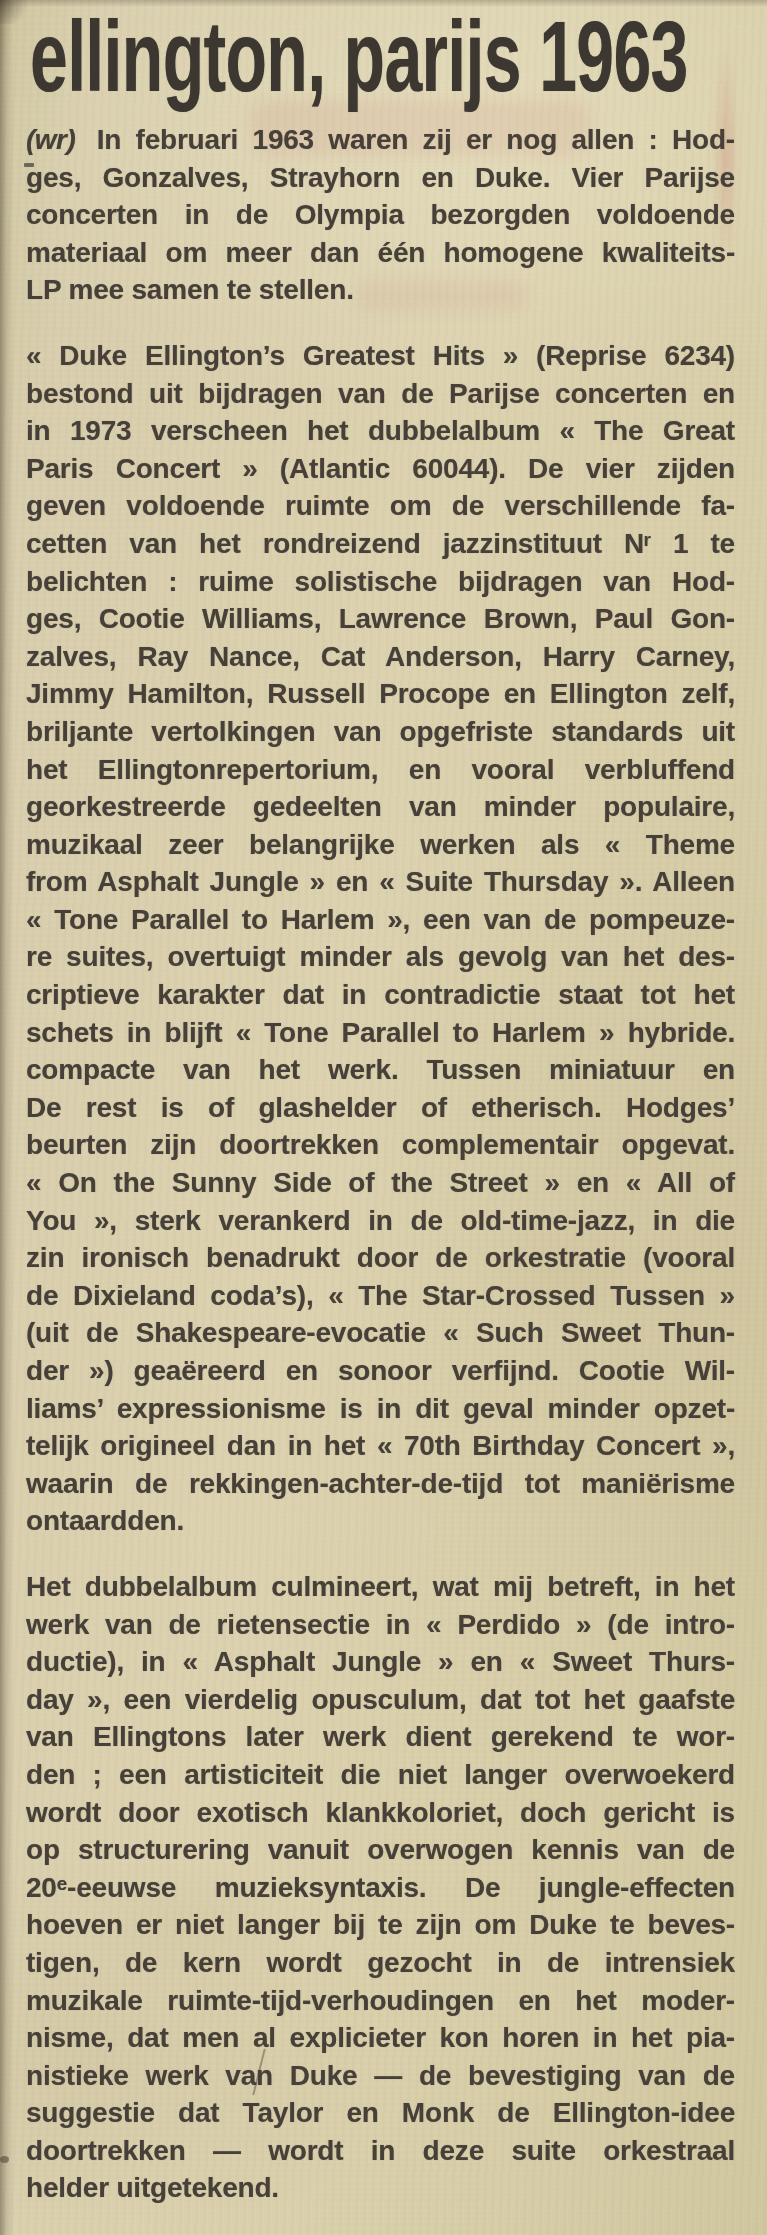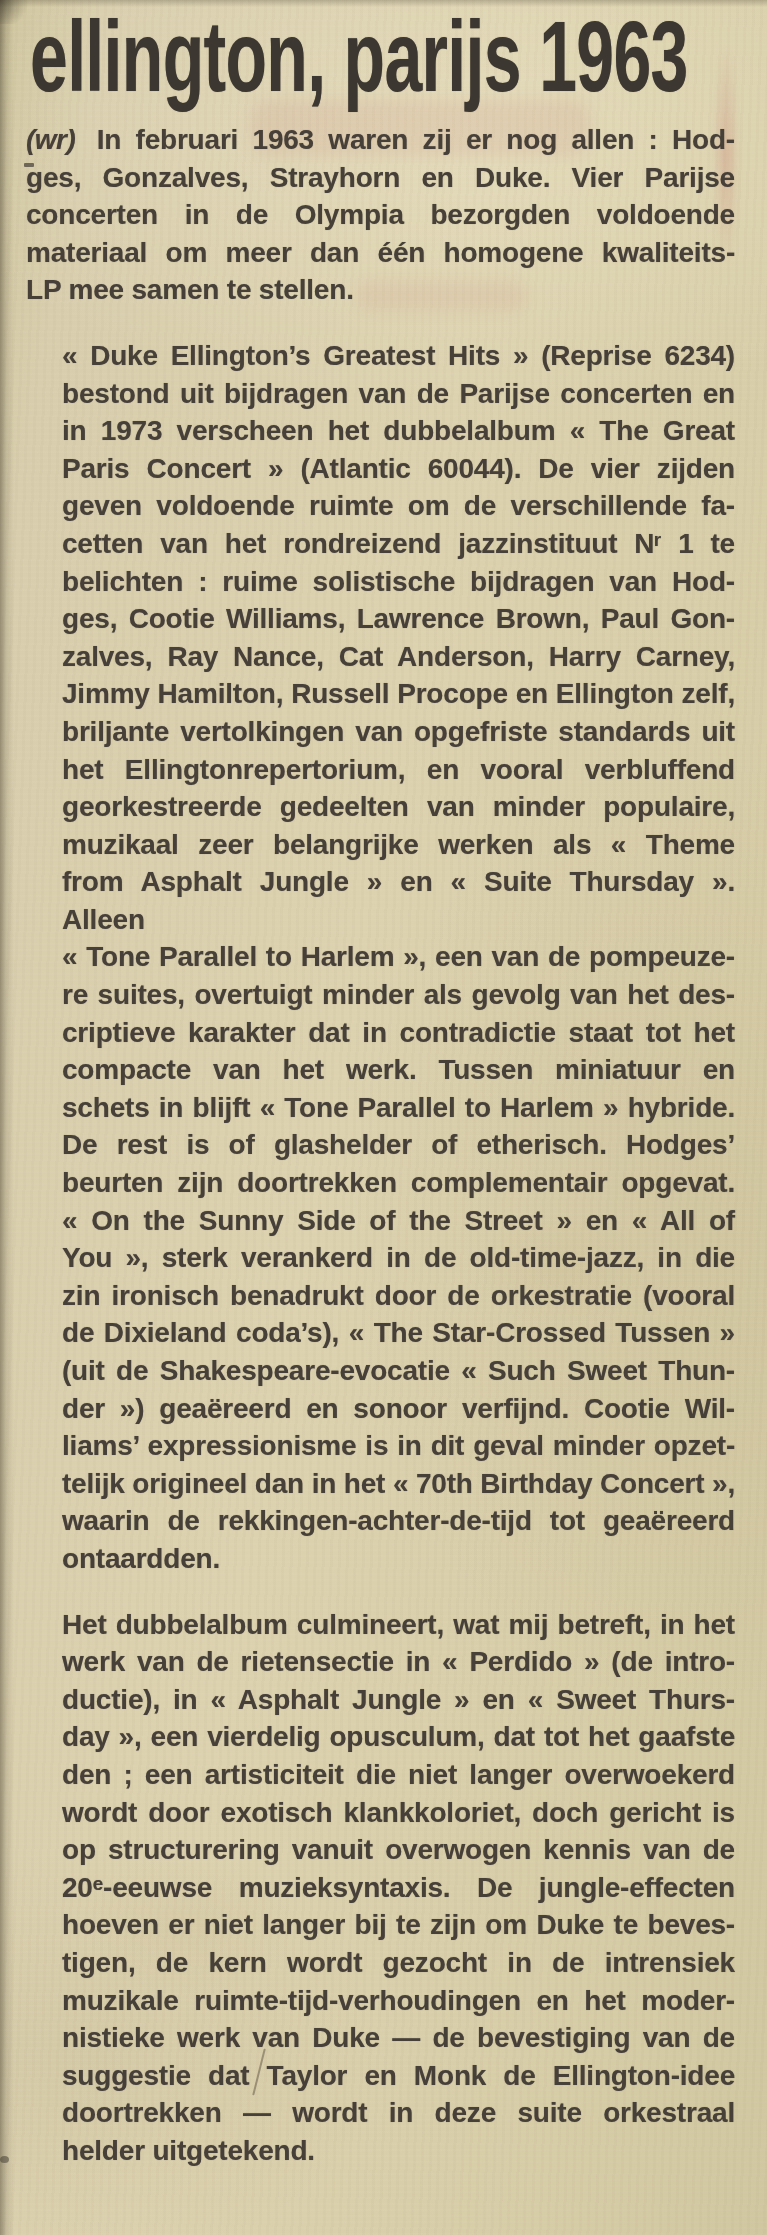--- a/index.html
+++ b/index.html
@@ -29,21 +29,21 @@
     transform:scaleX(.68);transform-origin:0 0;
     text-shadow:0 0 1px rgba(61,55,49,.55);
   }
   .body-text{
     position:absolute;top:121px;left:26px;right:32px;
     font-size:28px;font-weight:700;line-height:37.6px;
     letter-spacing:-.2px;
     color:var(--ink,#474039);
     text-shadow:0 0 1px rgba(71,64,57,.42);
   }
-  .para + .para{margin-top:28px;margin-left:36px;}
+  .para + .para{margin-top:28px;}
   .line{text-align:justify;text-align-last:justify;}
   .line.last{text-align-last:left;}
   .lead{font-style:italic;letter-spacing:-.5px;padding-right:7px;}
   .artifact{position:absolute;pointer-events:none;}
   .edge-left{left:0;top:0;width:14px;height:100%;
     background:linear-gradient(to right, rgba(84,76,58,.5), rgba(84,76,58,.16) 45%, transparent);}
   .edge-top{left:0;top:0;width:100%;height:7px;
     background:linear-gradient(to bottom, rgba(84,76,58,.3), transparent);}
   .edge-corner{left:0;top:0;width:30px;height:24px;
     background:radial-gradient(circle at 0 0, rgba(58,52,40,.55), transparent 75%);}
@@ -104,47 +104,49 @@
         <div class="line">zalves, Ray Nance, Cat Anderson, Harry Carney,</div>
         <div class="line">Jimmy Hamilton, Russell Procope en Ellington zelf,</div>
         <div class="line">briljante vertolkingen van opgefriste standards uit</div>
         <div class="line">het Ellingtonrepertorium, en vooral verbluffend</div>
         <div class="line">georkestreerde gedeelten van minder populaire,</div>
         <div class="line">muzikaal zeer belangrijke werken als « Theme</div>
         <div class="line">from Asphalt Jungle » en « Suite Thursday ». Alleen</div>
         <div class="line">« Tone Parallel to Harlem », een van de pompeuze-</div>
         <div class="line">re suites, overtuigt minder als gevolg van het des-</div>
         <div class="line">criptieve karakter dat in contradictie staat tot het</div>
+        <div class="line">schets in blijft « Tone Parallel to Harlem » hybride.</div>
         <div class="line">compacte van het werk. Tussen miniatuur en</div>
-        <div class="line">schets in blijft « Tone Parallel to Harlem » hybride.</div>
         <div class="line">De rest is of glashelder of etherisch. Hodges’</div>
         <div class="line">beurten zijn doortrekken complementair opgevat.</div>
         <div class="line">« On the Sunny Side of the Street » en « All of</div>
         <div class="line">You », sterk verankerd in de old-time-jazz, in die</div>
         <div class="line">zin ironisch benadrukt door de orkestratie (vooral</div>
         <div class="line">de Dixieland coda’s), « The Star-Crossed Tussen »</div>
         <div class="line">(uit de Shakespeare-evocatie « Such Sweet Thun-</div>
         <div class="line">der ») geaëreerd en sonoor verfijnd. Cootie Wil-</div>
         <div class="line">liams’ expressionisme is in dit geval minder opzet-</div>
         <div class="line">telijk origineel dan in het « 70th Birthday Concert »,</div>
-        <div class="line">waarin de rekkingen-achter-de-tijd tot geaëreerd</div>
+        <div class="line">waarin de rekkingen-achter-de-tijd tot maniërisme</div>
         <div class="line last">ontaardden.</div>
       </div>
       <div class="para">
         <div class="line">Het dubbelalbum culmineert, wat mij betreft, in het</div>
         <div class="line">werk van de rietensectie in « Perdido » (de intro-</div>
         <div class="line">ductie), in « Asphalt Jungle » en « Sweet Thurs-</div>
         <div class="line">day », een vierdelig opusculum, dat tot het gaafste</div>
+        <div class="line">van Ellingtons later werk dient gerekend te wor-</div>
         <div class="line">den ; een artisticiteit die niet langer overwoekerd</div>
         <div class="line">wordt door exotisch klankkoloriet, doch gericht is</div>
         <div class="line">op structurering vanuit overwogen kennis van de</div>
         <div class="line">20ᵉ-eeuwse muzieksyntaxis. De jungle-effecten</div>
         <div class="line">hoeven er niet langer bij te zijn om Duke te beves-</div>
         <div class="line">tigen, de kern wordt gezocht in de intrensiek</div>
         <div class="line">muzikale ruimte-tijd-verhoudingen en het moder-</div>
+        <div class="line">nisme, dat men al explicieter kon horen in het pia-</div>
         <div class="line">nistieke werk van Duke — de bevestiging van de</div>
         <div class="line">suggestie dat Taylor en Monk de Ellington-idee</div>
         <div class="line">doortrekken — wordt in deze suite orkestraal</div>
         <div class="line last">helder uitgetekend.</div>
       </div>
     </div>
 
 </div>
 
 </body></html>

